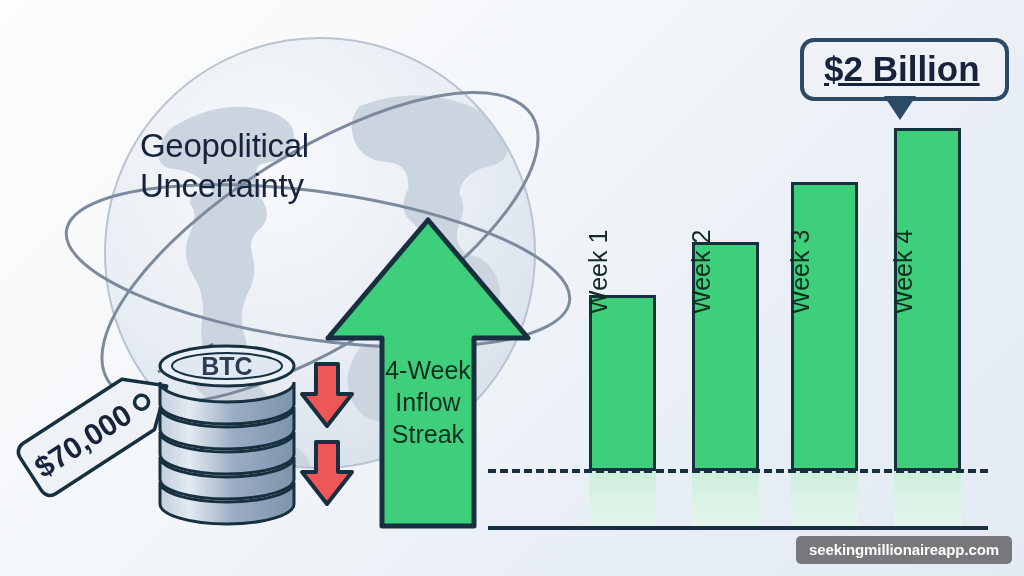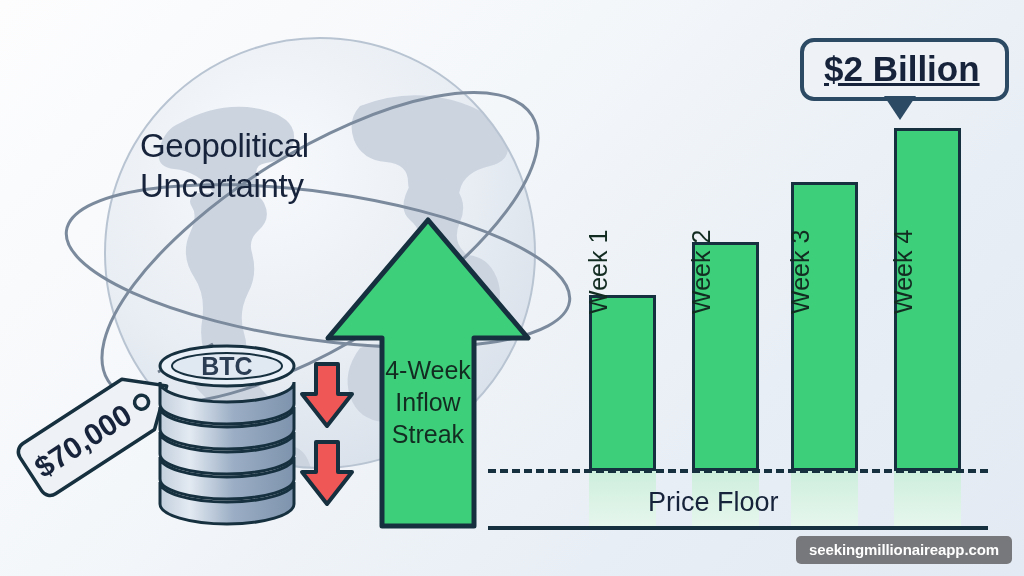--- a/index.html
+++ b/index.html
@@ -215,21 +215,20 @@
 
     <div class="bar" style="left:406px;width:67px;height:343px;"></div>
     <div class="bar-sub" style="left:406px;width:67px;"></div>
 
     <div class="bar-label" style="left:125px;top:225px;">Week 1</div>
     <div class="bar-label" style="left:228px;top:225px;">Week 2</div>
     <div class="bar-label" style="left:327px;top:225px;">Week 3</div>
     <div class="bar-label" style="left:430px;top:225px;">Week 4</div>
 
     <div id="floor-line"></div>
-    <div id="floor-label">Price Floor</div>
 
     <div id="baseline"></div>
   </div>
 
   <div id="callout">$2 Billion</div>
   <div id="callout-pointer"></div>
 
   <div id="watermark">seekingmillionaireapp.com</div>
 
 </div>

